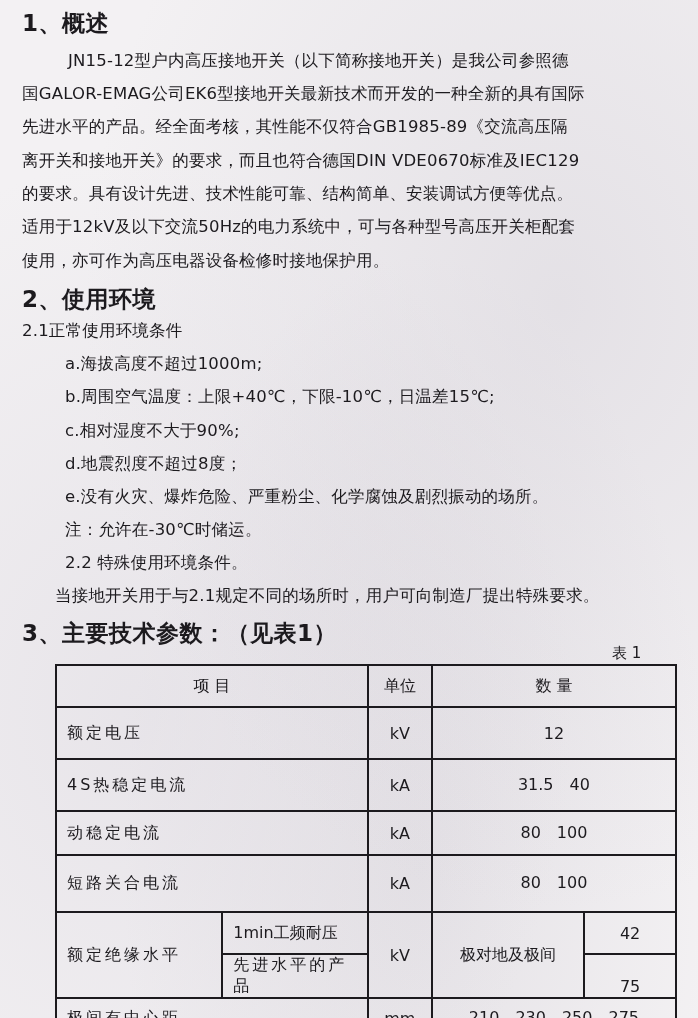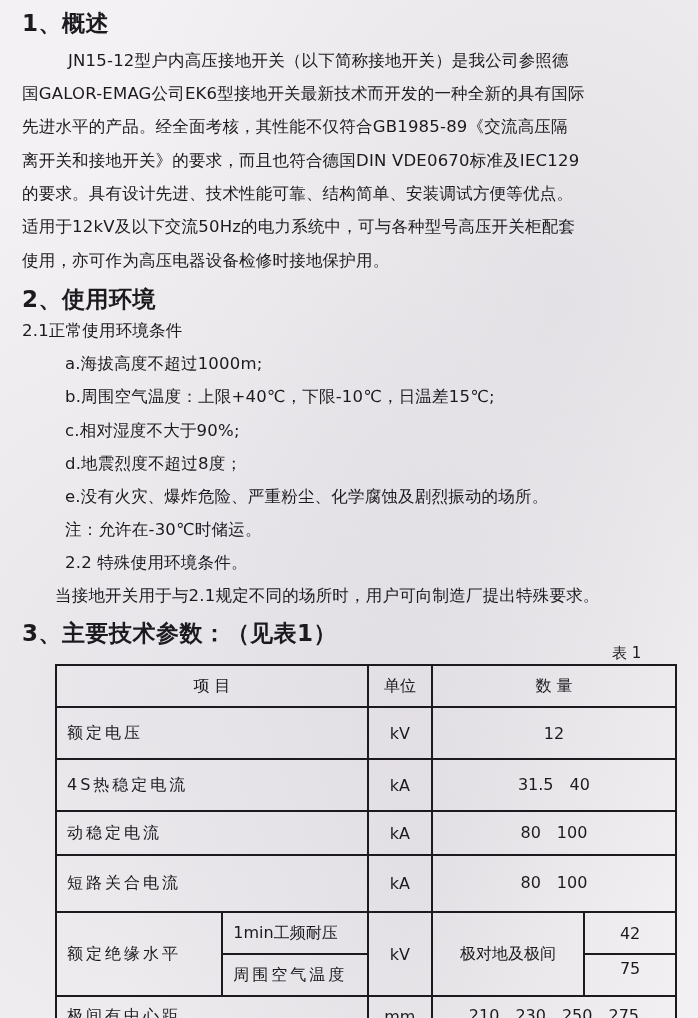--- a/index.html
+++ b/index.html
@@ -91,22 +91,22 @@
     <td colspan="2" class="c">80　100</td>
   </tr>
   <tr style="height:42px">
     <td rowspan="2" class="sp">额定绝缘水平</td>
     <td>1min工频耐压</td>
     <td rowspan="2" class="c">kV</td>
     <td rowspan="2" class="c">极对地及极间</td>
     <td class="c">42</td>
   </tr>
   <tr style="height:42px">
-    <td class="sp">周围空气温度</td>
-    <td class="c" style="vertical-align:bottom; padding-bottom:17px;">75</td>
+    <td class="sp">先进水平的产品</td>
+    <td class="c" style="vertical-align:bottom; padding-bottom:1px;">75</td>
   </tr>
   <tr style="height:38px">
     <td colspan="2" class="sp">极间有中心距</td>
     <td class="c">mm</td>
     <td colspan="2" class="c">210、230、250、275</td>
   </tr>
 </tbody>
   </table>
 
 </body></html>

